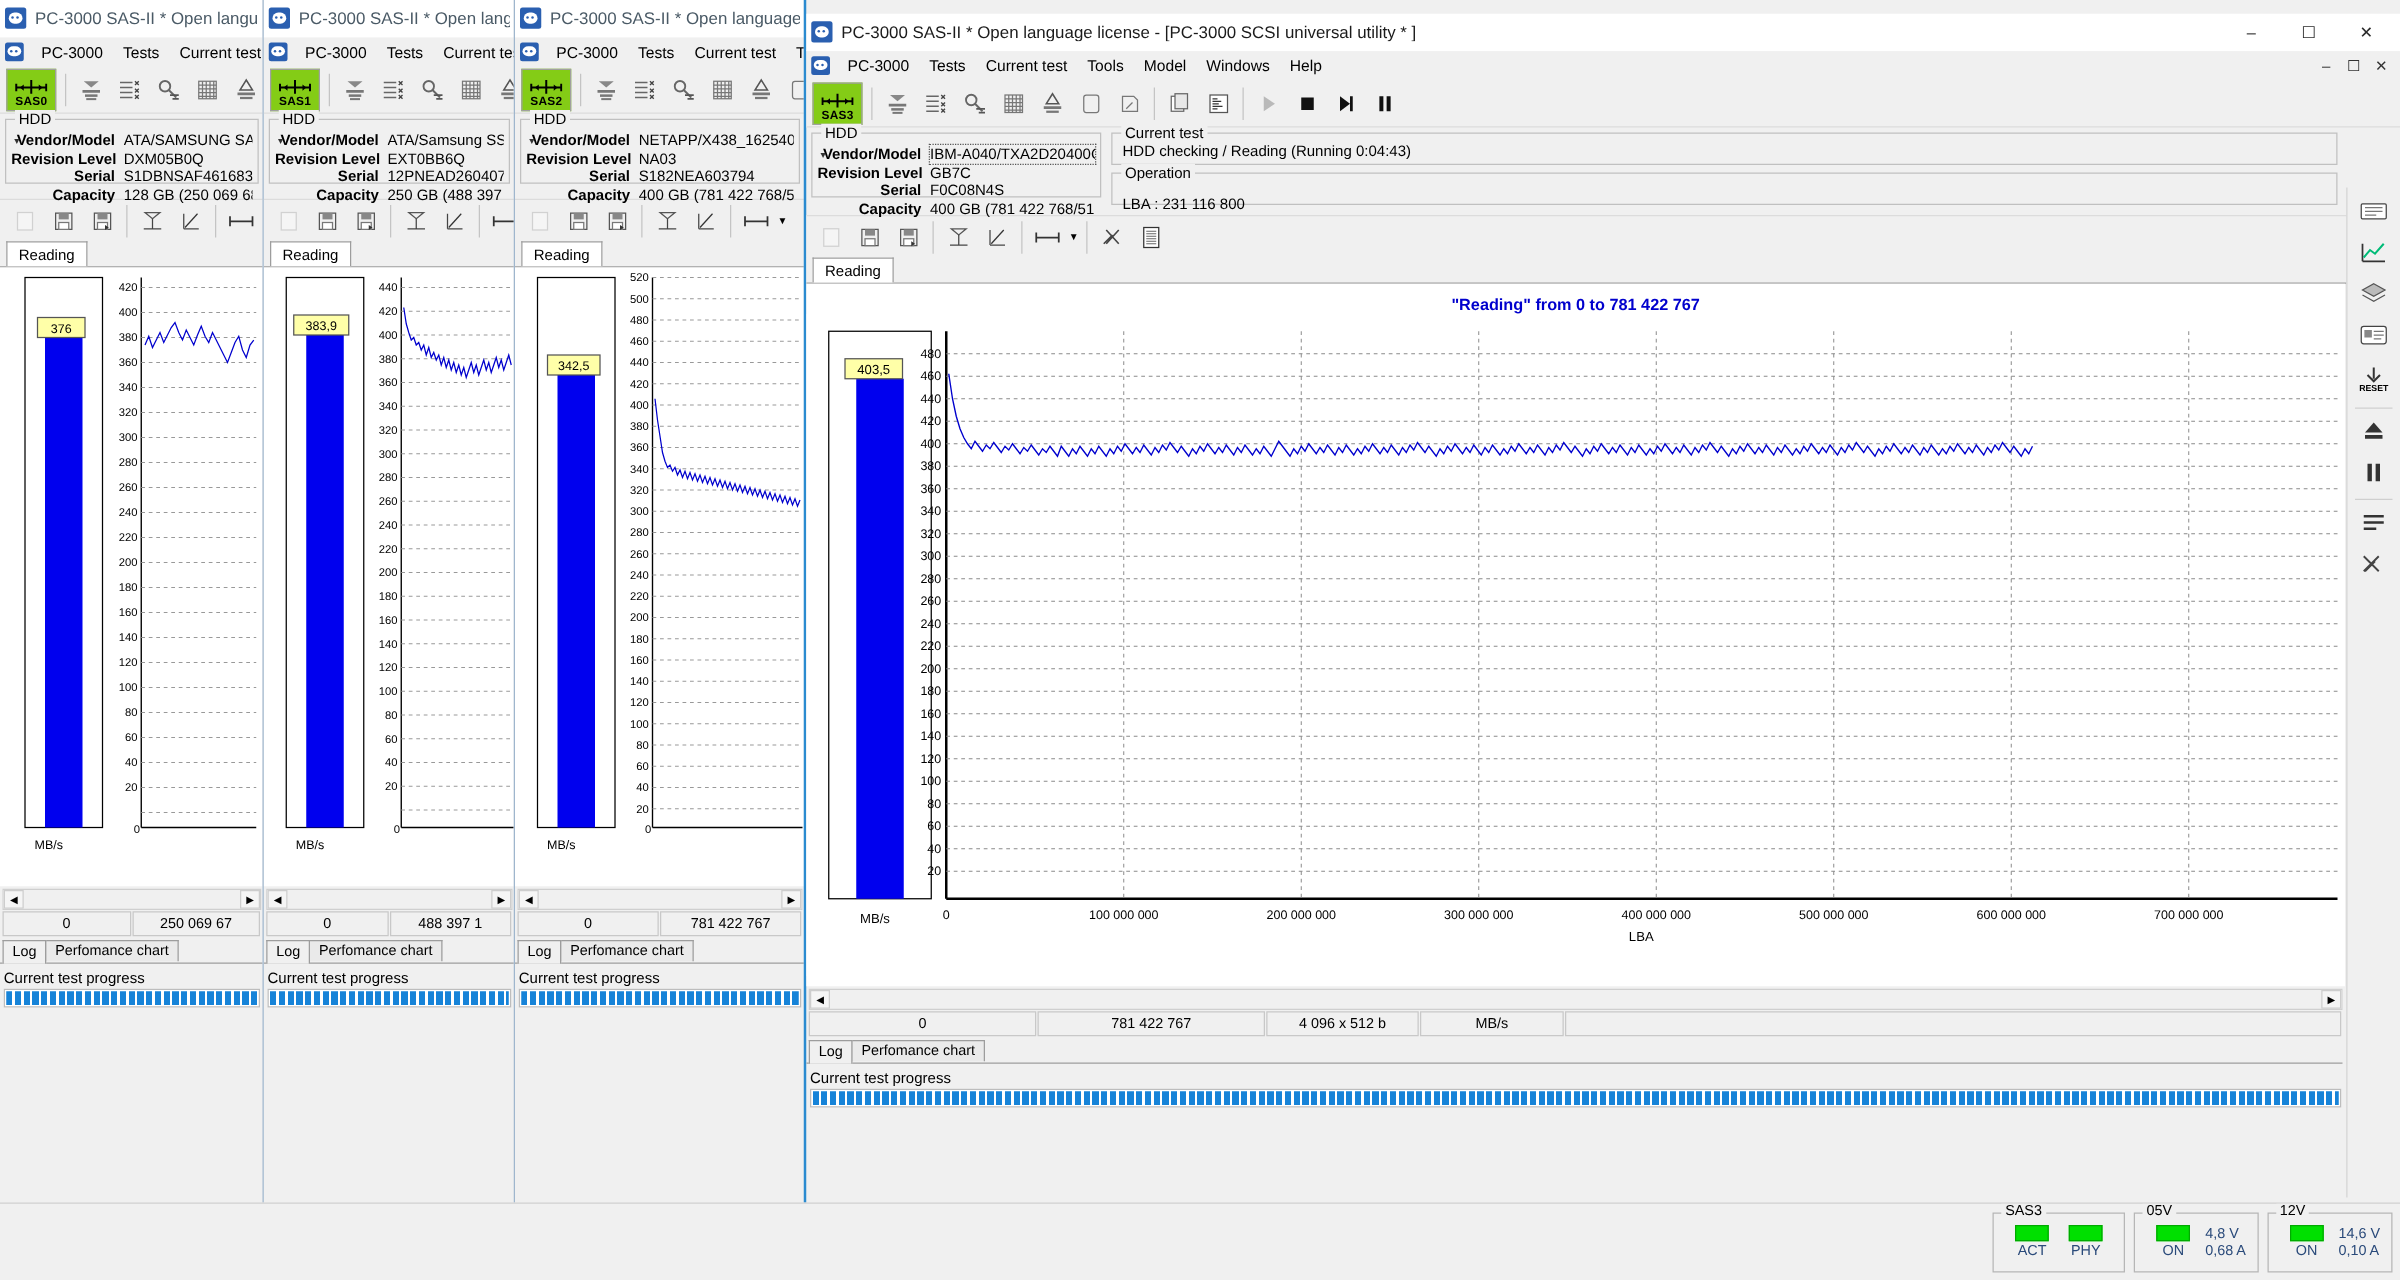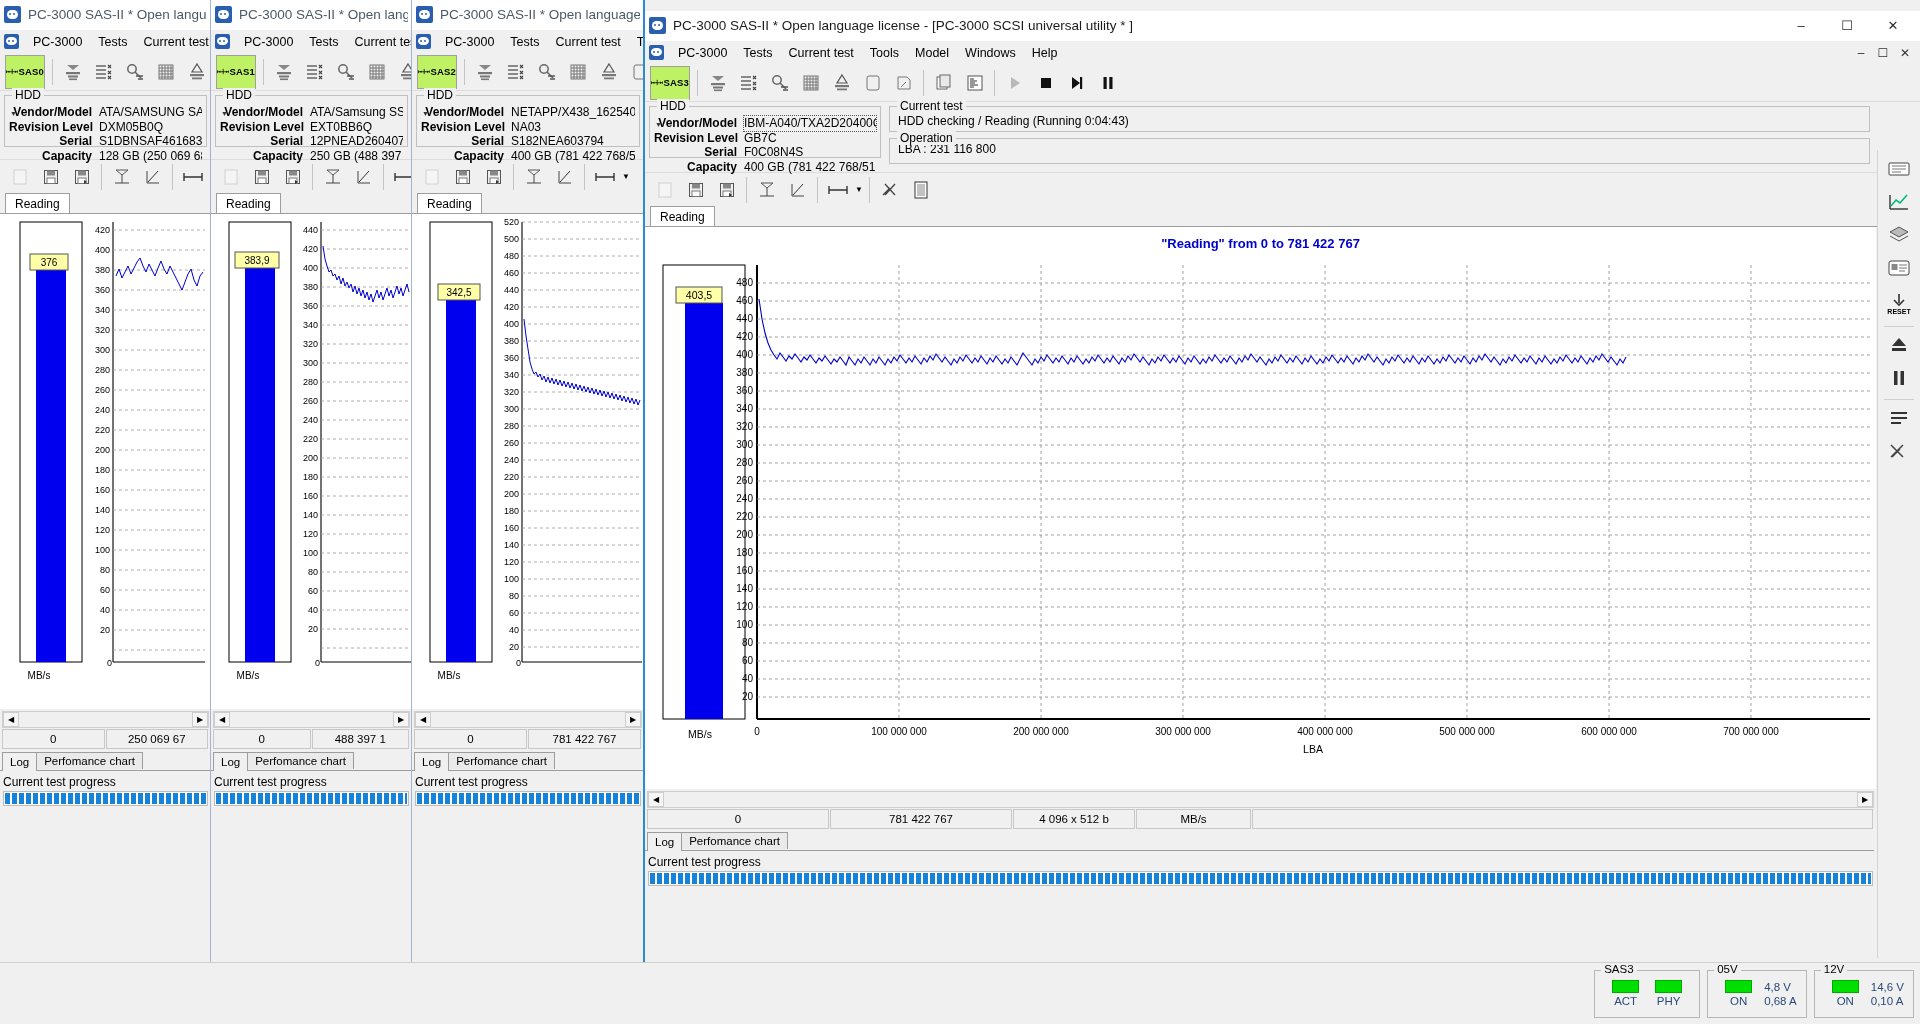--- a/index.html
+++ b/index.html
@@ -78,22 +78,22 @@
   .menu-right { margin-left: auto; display: flex; flex: none; padding-right: 4px; }
   .menu-right .mr { width: 22px; text-align: center; font-size: 12px; color: #333; }
 
   
   .toolbar {
     height: 38px; display: flex; align-items: center;
     background: #f0f0f0; border-bottom: 1px solid #dcdcdc;
     padding-left: 2px; white-space: nowrap; overflow: hidden;
   }
   .tb-sas {
-    width: 40px; height: 34px; border: 1px solid #a0a0a0; background: #bef264;
-    display: flex; align-items: center; justify-content: flex-end;
+    width: 40px; height: 34px; border: 1px solid #a0a0a0; background: #84cc16;
+    display: flex; flex-direction: column; align-items: center; justify-content: flex-end;
     margin: 0 3px; flex: none; padding-bottom: 1px;
   }
   .tb-sas .lbl { font-size: 9.5px; font-weight: bold; letter-spacing: .2px; }
   .tb-sep { width: 1px; height: 26px; background: #c4c4c4; margin: 0 4px; flex: none; }
   .tbi { width: 31px; height: 32px; display: flex; align-items: center; justify-content: center; flex: none; }
   .tbi.dis { opacity: .35; }
   .tbi svg { display: block; }
   .caret { width: 12px; height: 32px; display:flex; align-items:center; justify-content:center; flex:none; font-size: 8px; }
 
   
@@ -1022,21 +1022,21 @@
             <span class="k" style="width:90px">Capacity</span>
             <span class="v">400 GB (781 422 768/512)</span>
           </div>
       </div>
 
       <div style="flex:1;">
         <div class="grp" style="height:26px;padding-top:7px;">
           <span class="glabel">Current test</span>
           <div style="font-size:12px;padding-left:4px;">HDD checking / Reading (Running 0:04:43)</div>
         </div>
-        <div class="grp" style="height:26px;padding-top:3px;margin-top:6px;">
+        <div class="grp" style="height:26px;padding-top:17px;margin-top:6px;">
           <span class="glabel">Operation</span>
           <div style="font-size:12px;padding-left:4px;">LBA : 231 116 800</div>
         </div>
       </div>
     </div>
 
     <div class="chart-tb" style="margin-top:8px;padding-right:46px;">
       <div class="tbi dis">
           <svg width="18" height="18" viewBox="0 0 18 18">
             <rect x="3" y="2" width="12" height="14" fill="#fff" stroke="#999"></rect>

